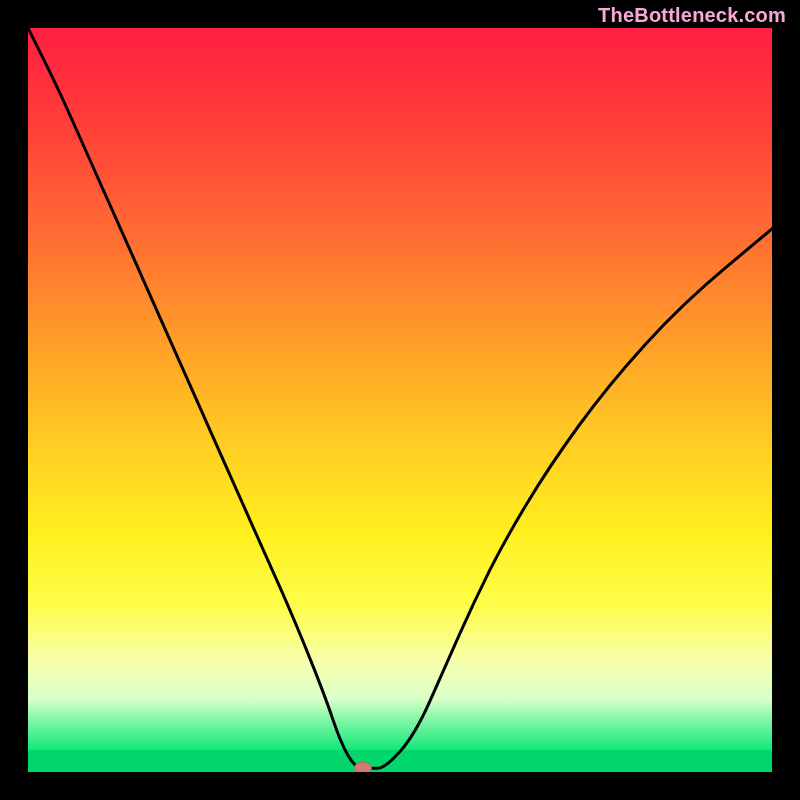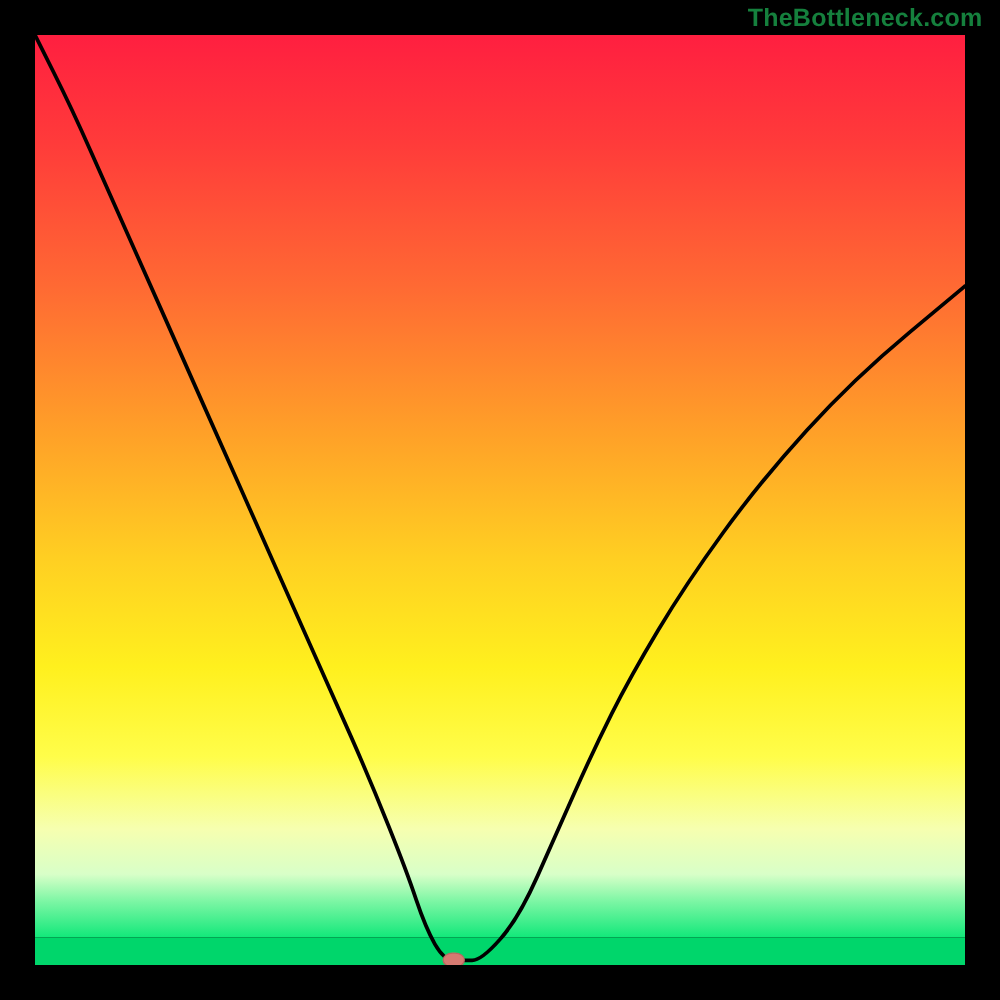--- a/index.html
+++ b/index.html
@@ -63,21 +63,21 @@
     height: 12px;
     border-radius: 8px / 6px;
     background: #d67a71;
     box-shadow: 0 0 0 1px rgba(0,0,0,0.15) inset;
   }
   .watermark {
     position: absolute;
     top: 4px;
     right: 14px;
     font-size: 20px;
-    color: #15803d;
+    color: #f9a8d4;
     font-weight: 600;
     letter-spacing: 0.2px;
     margin-left: 36px;
   }
 </style>
 </head>
 <body>
 
 <div class="frame">
   <div class="watermark">TheBottleneck.com</div>

